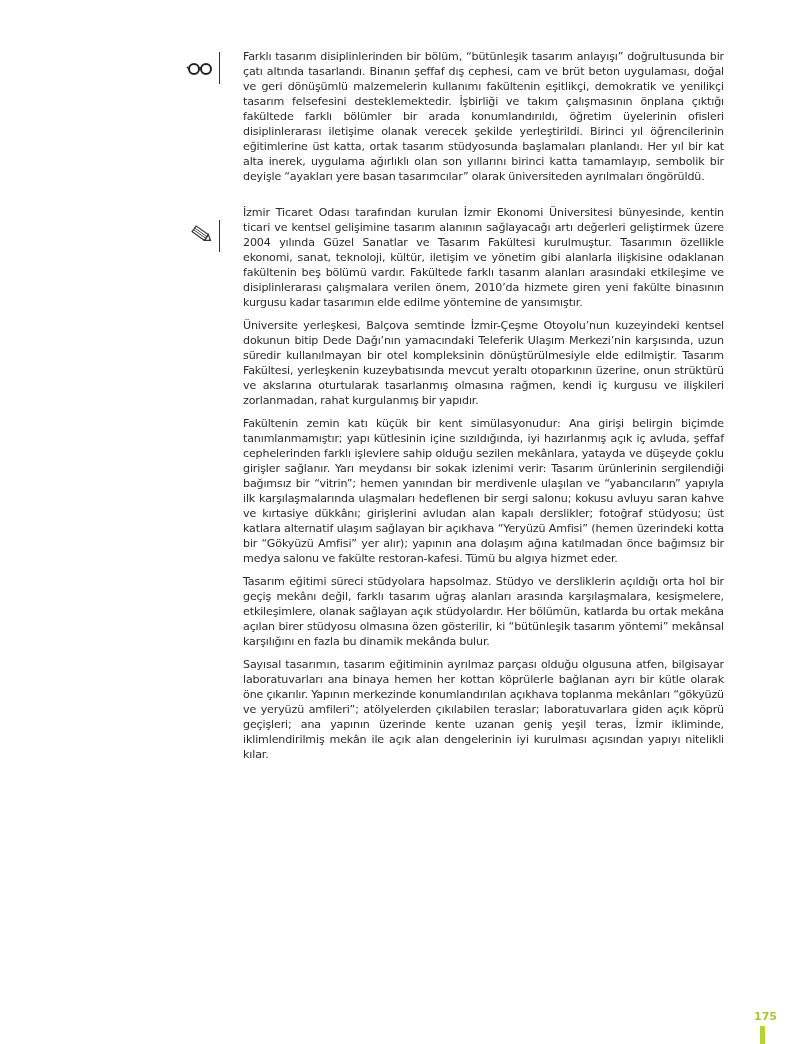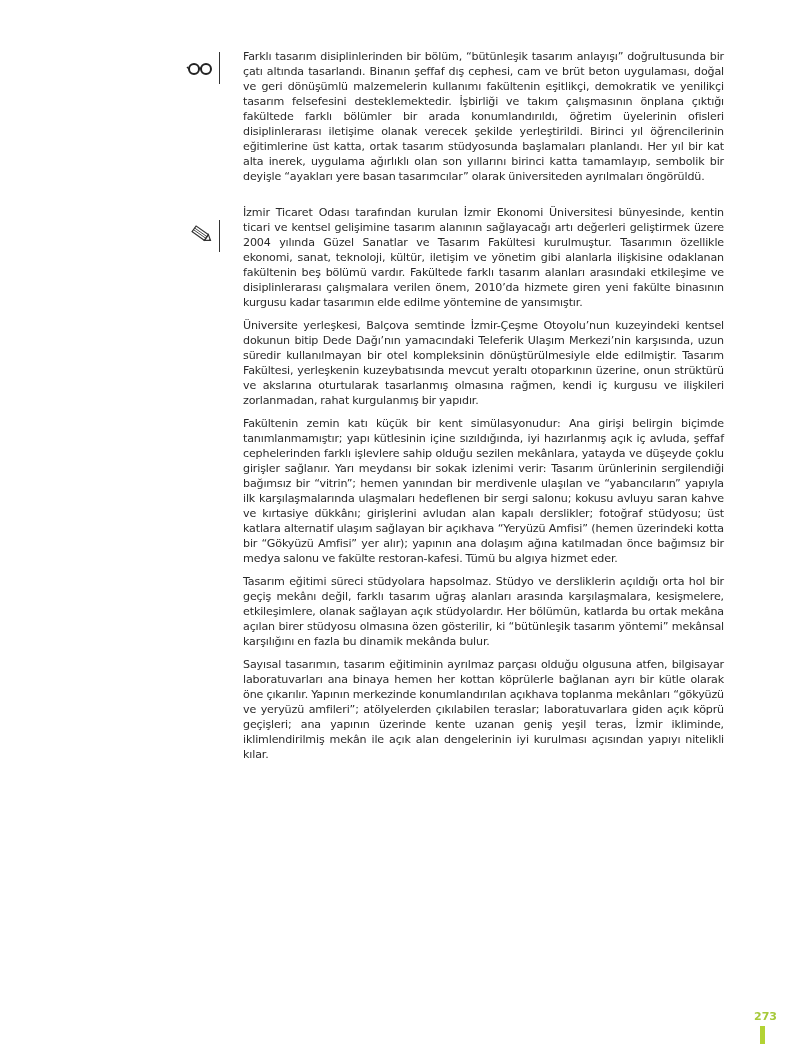--- a/index.html
+++ b/index.html
@@ -46,14 +46,14 @@
 <div class="vbar" style="left:219px; top:220px; height:32px;"></div>
 
 <div class="block" style="top:205px;">
   <p class="para">İzmir Ticaret Odası tarafından kurulan İzmir Ekonomi Üniversitesi bünyesinde, kentin ticari ve kentsel gelişimine tasarım alanının sağlayacağı artı değerleri geliştirmek üzere 2004 yılında Güzel Sanatlar ve Tasarım Fakültesi kurulmuştur. Tasarımın özellikle ekonomi, sanat, teknoloji, kültür, iletişim ve yönetim gibi alanlarla ilişkisine odaklanan fakültenin beş bölümü vardır. Fakültede farklı tasarım alanları arasındaki etkileşime ve disiplinlerarası çalışmalara verilen önem, 2010’da hizmete giren yeni fakülte binasının kurgusu kadar tasarımın elde edilme yöntemine de yansımıştır.</p>
   <p class="para">Üniversite yerleşkesi, Balçova semtinde İzmir-Çeşme Otoyolu’nun kuzeyindeki kentsel dokunun bitip Dede Dağı’nın yamacındaki Teleferik Ulaşım Merkezi’nin karşısında, uzun süredir kullanılmayan bir otel kompleksinin dönüştürülmesiyle elde edilmiştir. Tasarım Fakültesi, yerleşkenin kuzeybatısında mevcut yeraltı otoparkının üzerine, onun strüktürü ve akslarına oturtularak tasarlanmış olmasına rağmen, kendi iç kurgusu ve ilişkileri zorlanmadan, rahat kurgulanmış bir yapıdır.</p>
   <p class="para">Fakültenin zemin katı küçük bir kent simülasyonudur: Ana girişi belirgin biçimde tanımlanmamıştır; yapı kütlesinin içine sızıldığında, iyi hazırlanmış açık iç avluda, şeffaf cephelerinden farklı işlevlere sahip olduğu sezilen mekânlara, yatayda ve düşeyde çoklu girişler sağlanır. Yarı meydansı bir sokak izlenimi verir: Tasarım ürünlerinin sergilendiği bağımsız bir “vitrin”; hemen yanından bir merdivenle ulaşılan ve “yabancıların” yapıyla ilk karşılaşmalarında ulaşmaları hedeflenen bir sergi salonu; kokusu avluyu saran kahve ve kırtasiye dükkânı; girişlerini avludan alan kapalı derslikler; fotoğraf stüdyosu; üst katlara alternatif ulaşım sağlayan bir açıkhava “Yeryüzü Amfisi” (hemen üzerindeki kotta bir “Gökyüzü Amfisi” yer alır); yapının ana dolaşım ağına katılmadan önce bağımsız bir medya salonu ve fakülte restoran-kafesi. Tümü bu algıya hizmet eder.</p>
   <p class="para">Tasarım eğitimi süreci stüdyolara hapsolmaz. Stüdyo ve dersliklerin açıldığı orta hol bir geçiş mekânı değil, farklı tasarım uğraş alanları arasında karşılaşmalara, kesişmelere, etkileşimlere, olanak sağlayan açık stüdyolardır. Her bölümün, katlarda bu ortak mekâna açılan birer stüdyosu olmasına özen gösterilir, ki “bütünleşik tasarım yöntemi” mekânsal karşılığını en fazla bu dinamik mekânda bulur.</p>
   <p class="para">Sayısal tasarımın, tasarım eğitiminin ayrılmaz parçası olduğu olgusuna atfen, bilgisayar laboratuvarları ana binaya hemen her kottan köprülerle bağlanan ayrı bir kütle olarak öne çıkarılır. Yapının merkezinde konumlandırılan açıkhava toplanma mekânları “gökyüzü ve yeryüzü amfileri”; atölyelerden çıkılabilen teraslar; laboratuvarlara giden açık köprü geçişleri; ana yapının üzerinde kente uzanan geniş yeşil teras, İzmir ikliminde, iklimlendirilmiş mekân ile açık alan dengelerinin iyi kurulması açısından yapıyı nitelikli kılar.</p>
 </div>
 
-<div class="pagenum">273</div>
+<div class="pagenum">175</div>
 <div class="greenbar"></div>
 
 </body></html>

